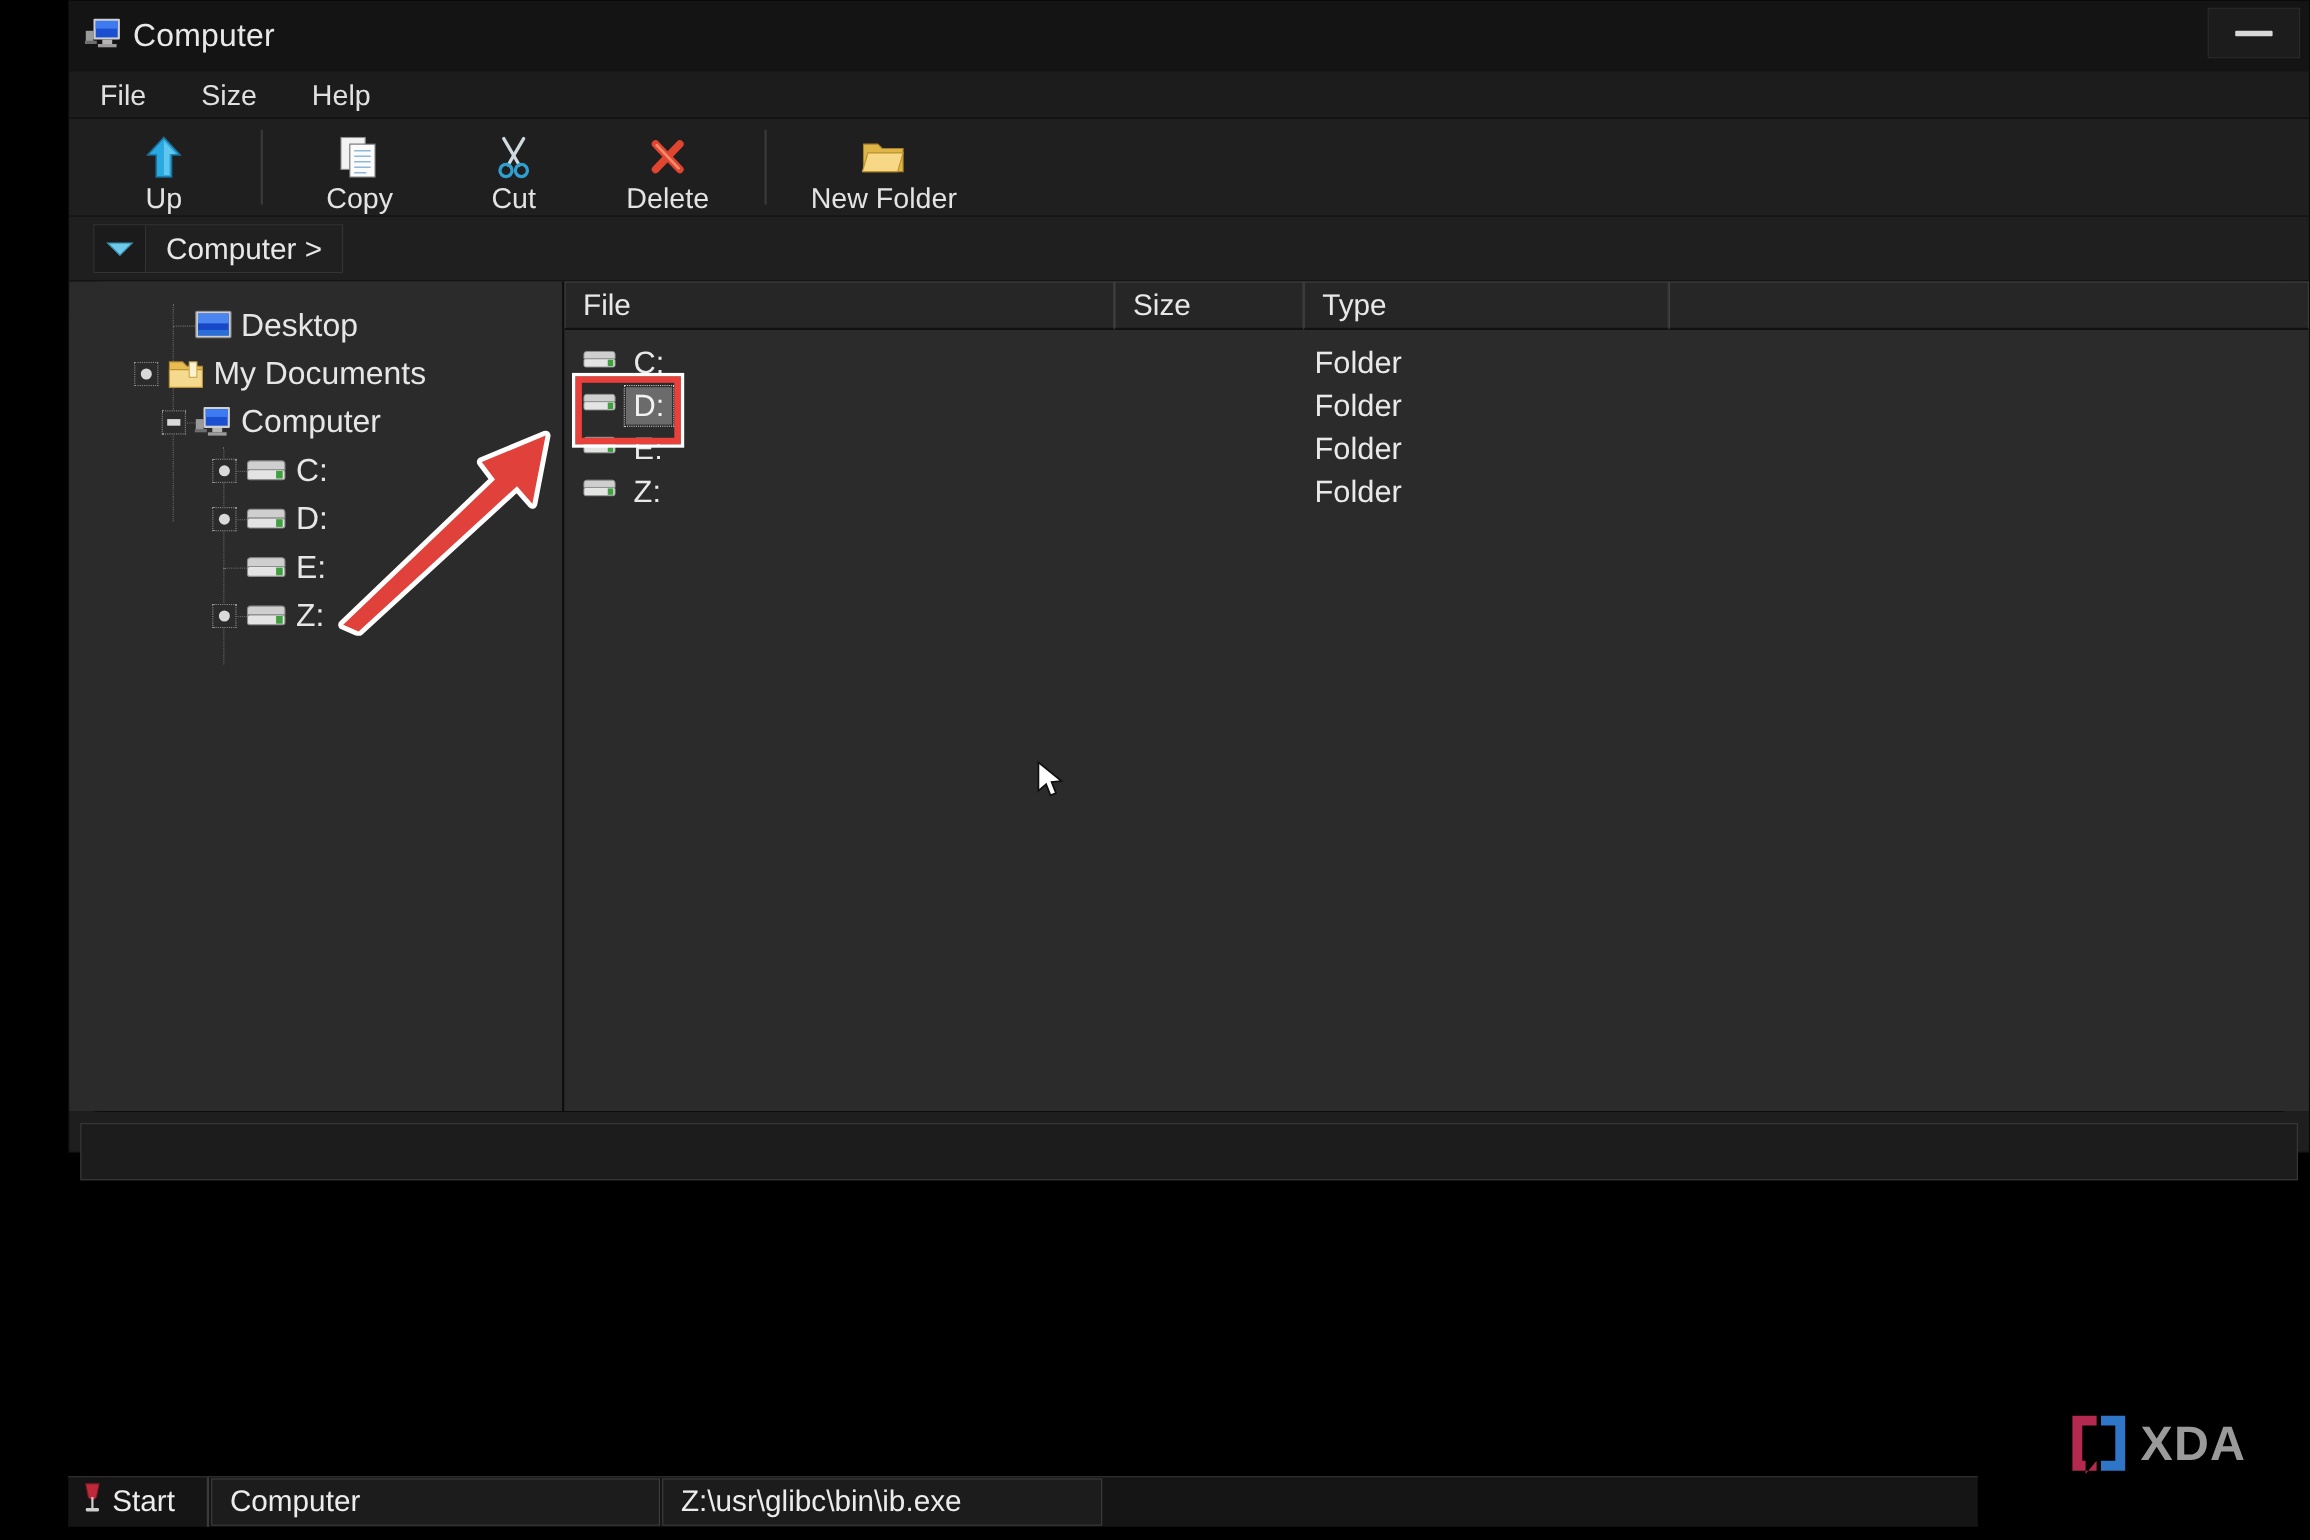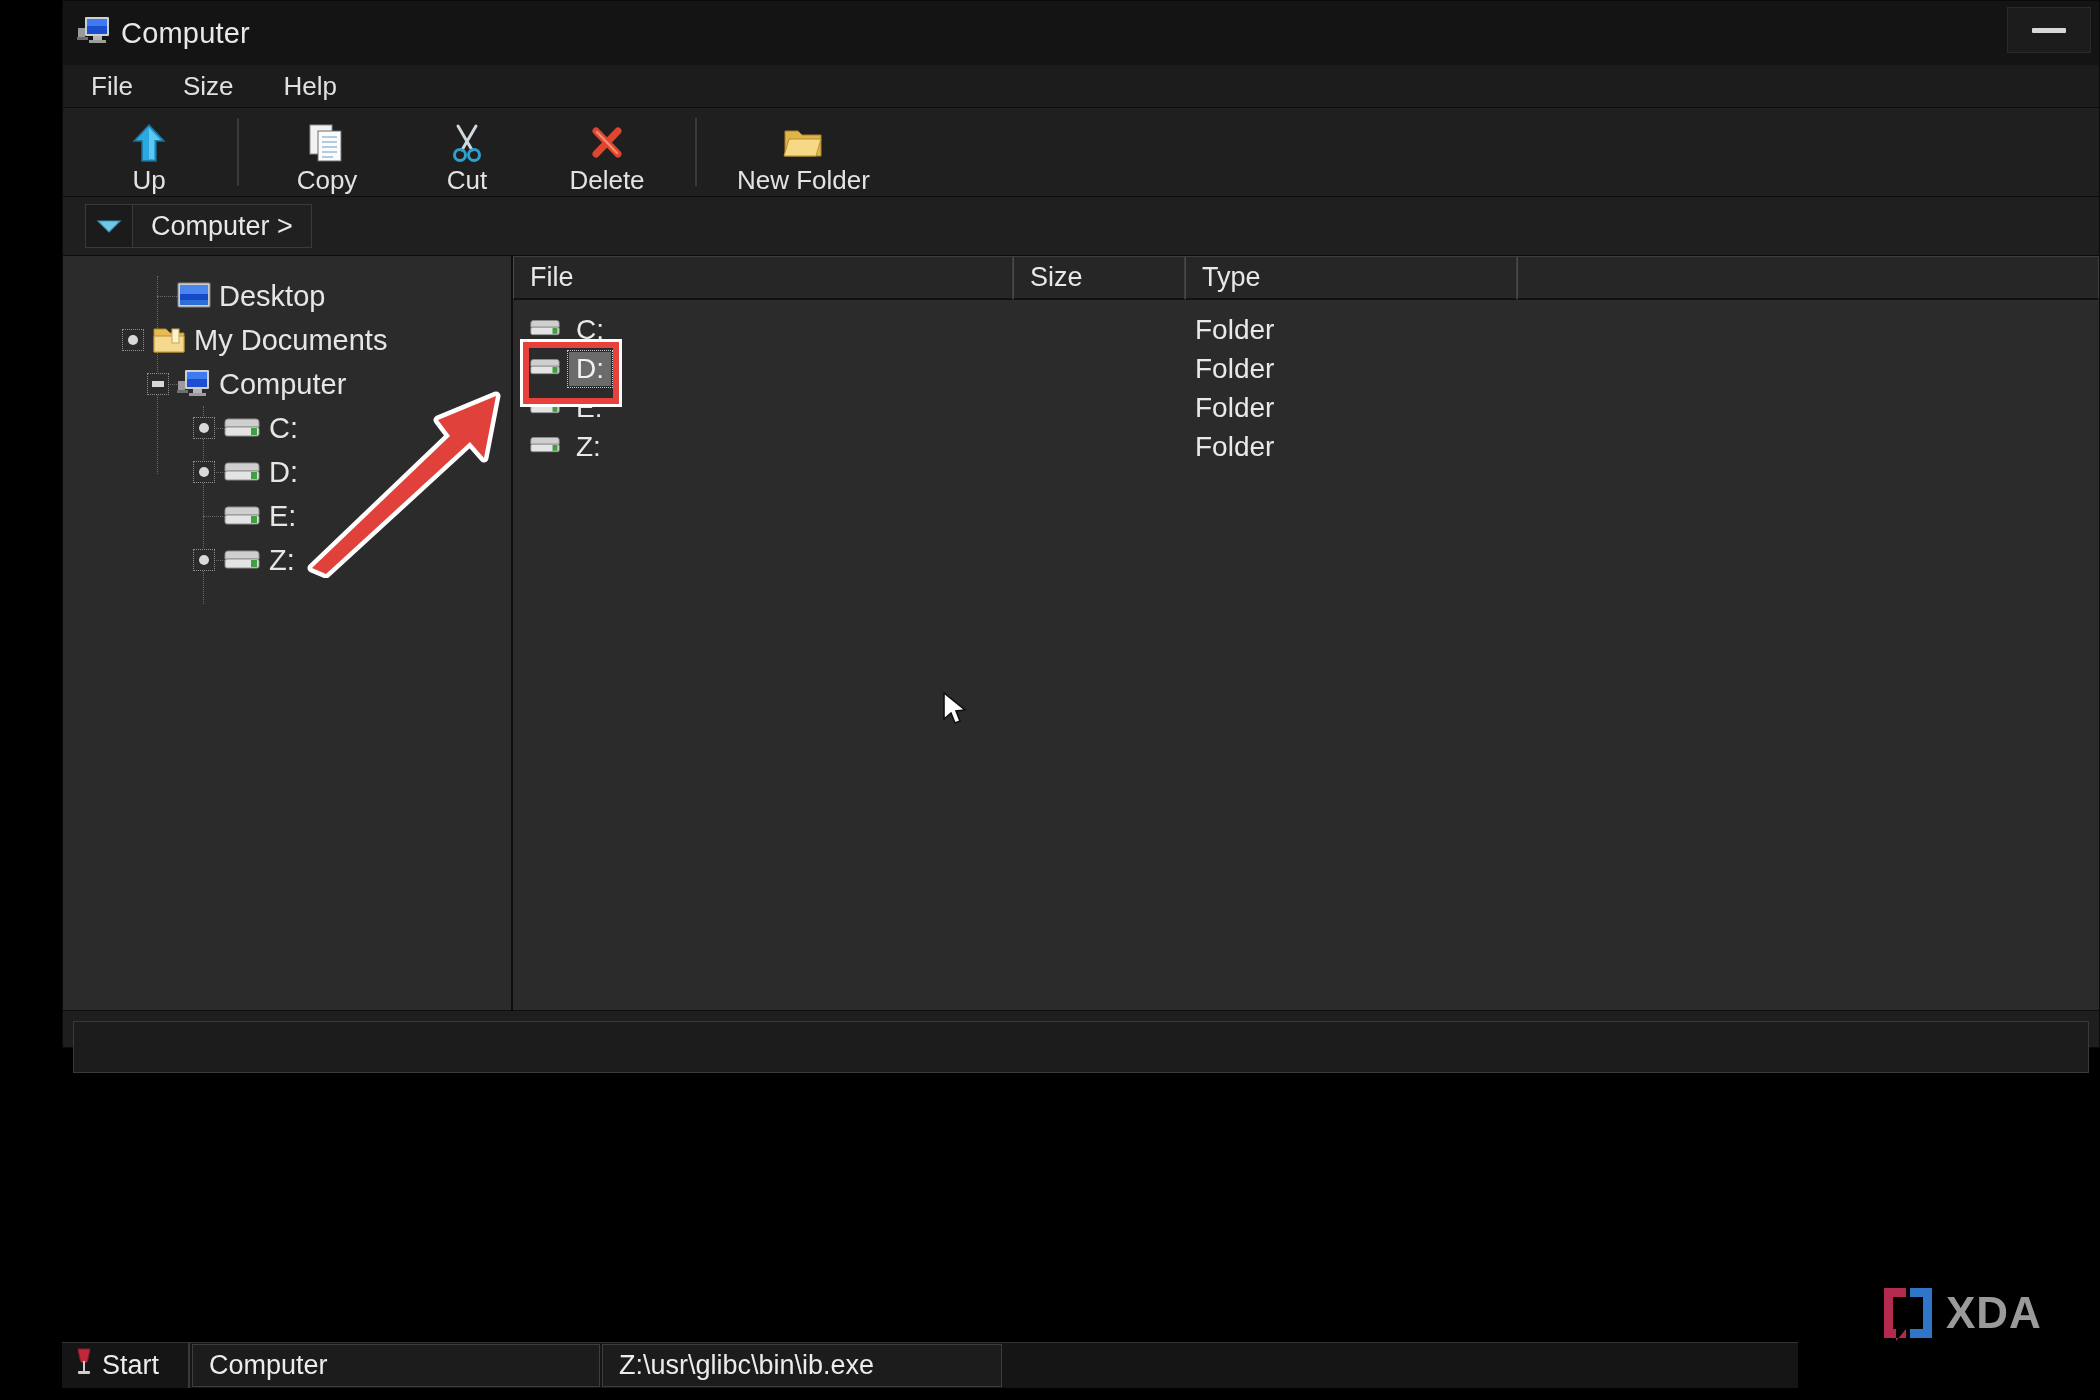--- a/index.html
+++ b/index.html
@@ -79,20 +79,21 @@
   }
   #addr-path{
     display:flex;align-items:center;padding:0 18px;
     color:#e8e8e8;font-size:27px;background:#202020;
   }
 
   
   #split{
     display:flex;height:754px;background:#2b2b2b;
     border-bottom:1px solid #0d0d0d;
+    border-radius:28px;
   }
   #tree{
     width:450px;background:#2b2b2b;
     border-right:2px solid #0e0e0e;
     padding-top:18px;position:relative;
     box-sizing:border-box;
   }
   .tree-row{
     display:flex;align-items:center;height:44px;position:relative;
   }

